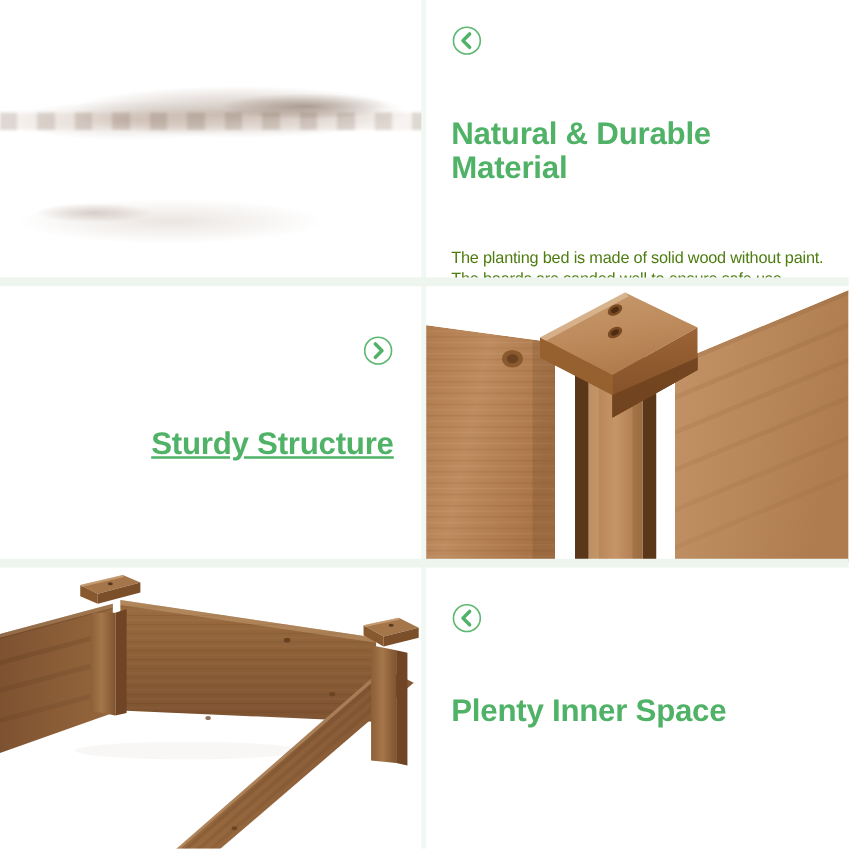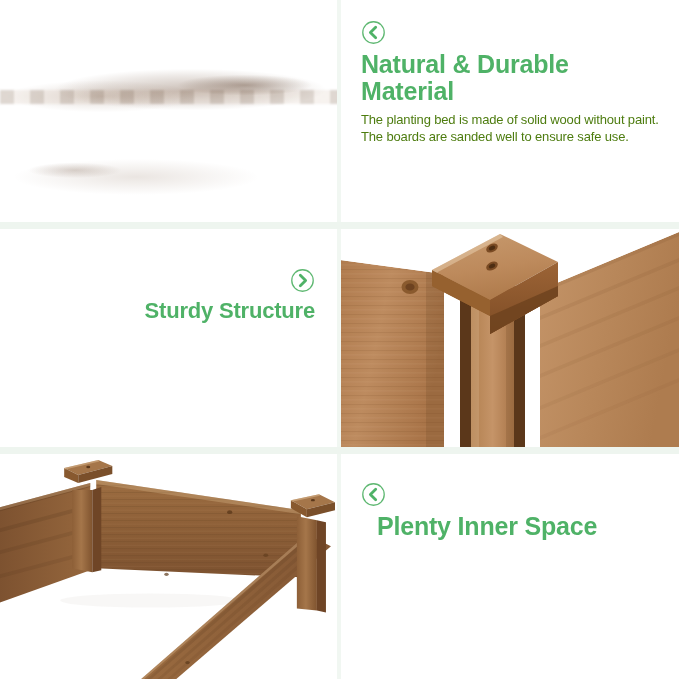--- a/index.html
+++ b/index.html
@@ -12,21 +12,21 @@
   .sheet{
     position:relative;
     width:679px;height:679px;
     background:#ffffff;
     display:grid;
     grid-template-columns:340px 339px;
     grid-template-rows:224px 226px 229px;
   }
 
   
-  .cell{position:relative;overflow:hidden;background:#ffffff;}
+  .cell{position:relative;overflow:hidden;background:#ffffff;gap:43px;}
   .photo{overflow:hidden;}
 
   
   .divider-h{
     position:absolute;left:0;width:679px;height:7px;
     background:#eef5ef;z-index:40;pointer-events:none;
   }
   .divider-h.r1{top:222px;}
   .divider-h.r2{top:447px;}
   .divider-v{
@@ -66,24 +66,24 @@
     line-height:1.33;
     margin:0;
     max-width:306px;
     letter-spacing:-0.15px;
   }
 
   
   #panel-natural{padding-top:20px;}
   #panel-natural .headline{max-width:250px;}
   #panel-sturdy{padding-top:44px;padding-right:25px;}
-  #panel-sturdy .headline{font-size:22px;margin-bottom:8px;}
+  #panel-sturdy .headline{font-size:25px;margin-bottom:8px;text-decoration:underline;}
   #panel-sturdy .body{max-width:310px;}
   #panel-plenty{padding-top:32px;}
-  #panel-plenty .headline{font-size:25px;margin-left:16px;}
+  #panel-plenty .headline{font-size:25px;}
 
   
   .wood-grain{
     position:absolute;inset:0;
     background:
       linear-gradient(180deg,
         rgba(0,0,0,0.07) 0%,
         rgba(0,0,0,0.00) 9%,
         rgba(0,0,0,0.00) 82%,
         rgba(0,0,0,0.05) 100%),

